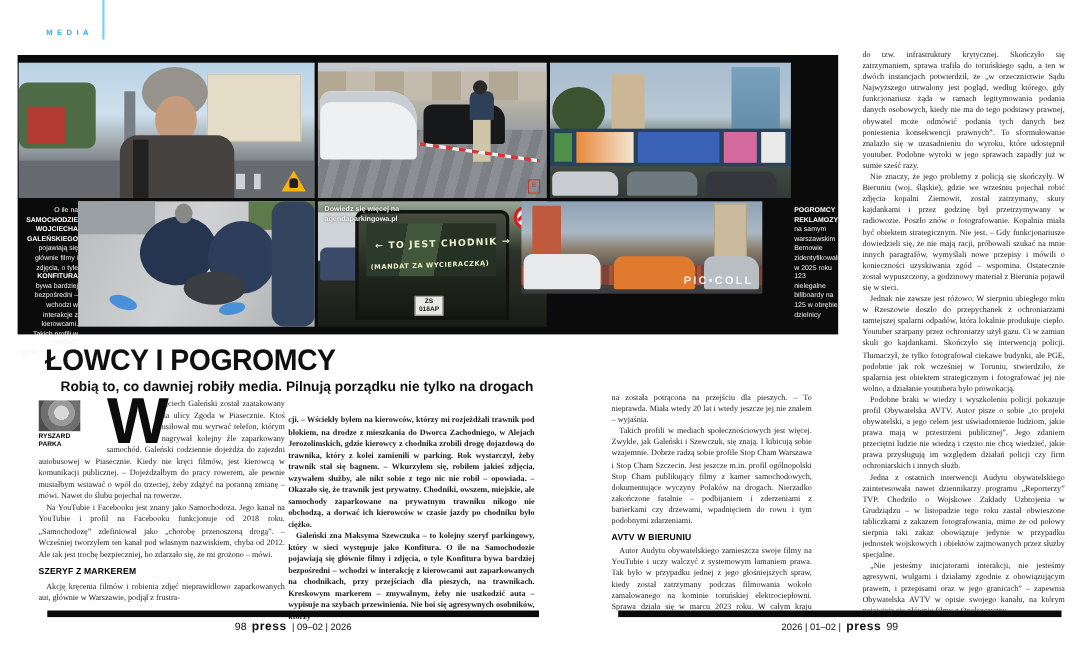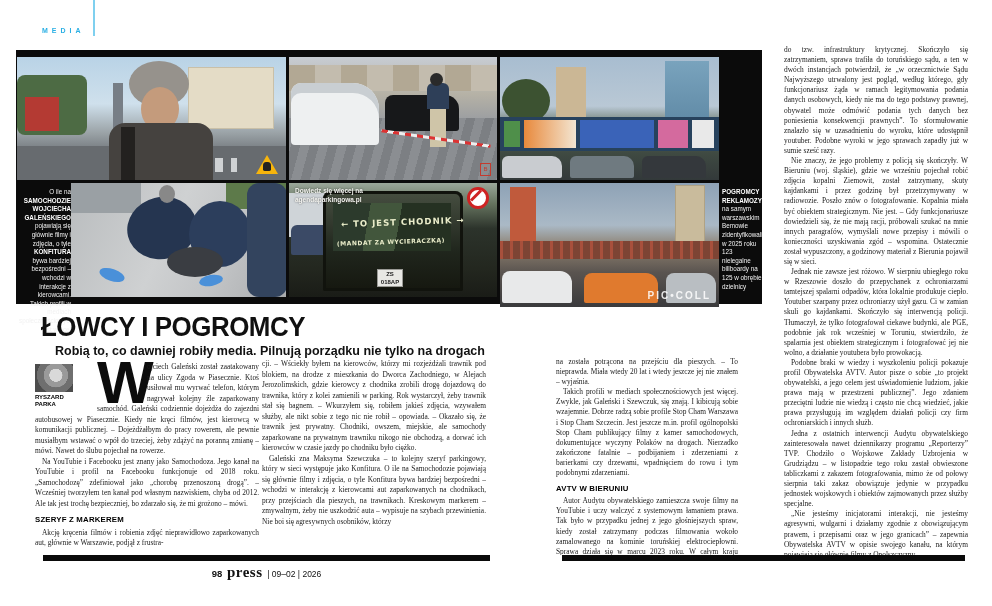--- a/index.html
+++ b/index.html
@@ -13,21 +13,21 @@
   
   .collage{position:absolute;left:16px;top:50px;width:746px;height:254px;background:#0b0b0b;}
   .photo{position:absolute;overflow:hidden;}
   .photo > div{position:absolute;}
 
   .p1{left:1px;top:7px;width:269px;height:123px;background:linear-gradient(#b9d3e6 0%,#cfe0ec 38%,#9aa2a6 62%,#70757a 78%,#5d6165 100%);}
   .p2{left:273px;top:7px;width:208px;height:123px;background:linear-gradient(#c7ccd3 0%,#b6b2a6 30%,#9a9da1 52%,#85888c 70%,#6f7276 100%);}
   .p3{left:484px;top:7px;width:219px;height:123px;background:linear-gradient(#a8bdd0 0%,#b9c8d5 40%,#5d6c5a 58%,#3f4a42 78%,#33393a 100%);}
   .p4{left:55px;top:133px;width:215px;height:114px;background:linear-gradient(115deg,#b9bcbe 0%,#cfd1d2 45%,#c2c4c6 70%,#a9abad 100%);}
   .p5{left:273px;top:133px;width:208px;height:114px;background:linear-gradient(#9aa79a 0%,#66745f 18%,#2c332b 40%,#23271f 75%,#1a1c17 100%);}
-  .p6{left:484px;top:133px;width:219px;height:124px;background:linear-gradient(#8ea2b6 0%,#aab9c6 34%,#8b7e6d 52%,#5a5450 72%,#3a3a3c 100%);}
+  .p6{left:458px;top:133px;width:219px;height:84px;background:linear-gradient(#8ea2b6 0%,#aab9c6 34%,#8b7e6d 52%,#5a5450 72%,#3a3a3c 100%);}
 
   .blob{position:absolute;border-radius:50%;}
 
   
   .collage-caption{position:absolute;color:#f2f2f2;font-size:6.3px;line-height:8.6px;}
   .collage-caption b{color:#ffffff;}
   .cap-left{left:3px;top:138px;width:52px;height:108px;text-align:right;}
   .cap-right{left:706px;top:138px;width:40px;height:108px;text-align:left;}
 
   
@@ -35,39 +35,39 @@
   .deck{position:absolute;left:55px;top:344px;width:620px;font-weight:bold;font-size:12.5px;color:#111;}
 
   
   .col{position:absolute;font-family:"Liberation Serif",serif;font-size:7.4px;color:#1a1a1a;text-align:justify;overflow:hidden;}
   .col p{margin:0;text-indent:7px;}
   .col p:first-of-type{text-indent:0;}
   .col h3{font-family:"Liberation Sans",sans-serif;font-size:7.8px;font-weight:bold;margin:6px 0 2px 0;color:#000;letter-spacing:0.2px;}
   .lcol{line-height:10.5px;}
   .rcol{line-height:10.1px;}
   .col-l1{left:35px;top:362px;width:224px;height:192px;}
-  .col-l2{left:262px;top:359px;width:224px;height:195px;}
+  .col-l2{left:262px;top:377px;width:224px;height:195px;font-weight:bold;}
   .col-r1{left:556px;top:357px;width:182px;height:198px;}
   .col-r2{left:784px;top:45px;width:184px;height:510px;}
 
   
   .author-card{float:left;width:56px;height:46px;margin:2px 6px 2px 0;font-family:"Liberation Sans",sans-serif;}
   .author-photo{width:38px;height:28px;background:
      radial-gradient(circle at 55% 40%, #d9d9d9 0 24%, #9a9a9a 25% 45%, #6f6f6f 46% 70%, #4c4c4c 71% 100%);
      filter:grayscale(1);}
   .author-name{font-size:6px;font-weight:bold;line-height:7px;margin-top:2px;color:#000;}
   .dropcap{float:left;width:46px;height:42px;margin:0 4px 0 0;font-family:"Liberation Sans",sans-serif;font-weight:bold;font-size:60px;line-height:42px;color:#0c0c0c;text-align:center;letter-spacing:-2px;}
 
   
   .rule-bar{position:absolute;top:555px;height:6px;background:#0a0a0a;}
   .bar-left{left:43px;width:447px;}
   .bar-right{left:562px;width:403px;}
   .folio{position:absolute;top:564px;font-size:8.5px;color:#111;white-space:nowrap;}
-  .folio .pg{font-weight:bold;font-size:9.5px;}
-  .folio .brand{font-family:Liberation Serif, serif;font-weight:bold;font-size:15px;letter-spacing:0.5px;}
+  .folio .pg{font-weight:normal;font-size:9.5px;}
+  .folio .brand{font-family:Liberation Sans, sans-serif;font-weight:bold;font-size:11px;letter-spacing:0.5px;}
   .folio-left{left:43px;width:447px;text-align:center;}
   .folio-right{left:562px;width:403px;text-align:center;}
 
   
   .agenda-text{position:absolute;left:6px;top:4px;color:#f4f4f0;font-size:6.5px;font-weight:bold;line-height:8.5px;width:110px;text-shadow:0 0 2px rgba(0,0,0,.6);}
   .handw{position:absolute;color:#e9ecc9;font-family:"DejaVu Sans",sans-serif;font-weight:bold;}
   .hw1{left:52px;top:34px;font-size:8.5px;letter-spacing:1px;transform:rotate(-2deg);}
   .hw2{left:48px;top:55px;font-size:6px;letter-spacing:0.5px;transform:rotate(-2deg);}
   .plate{position:absolute;left:88px;top:86px;width:24px;height:16px;background:#e8e8e4;border:1px solid #9a9a96;font-size:6px;font-weight:bold;color:#222;text-align:center;line-height:8px;}
   .watermark{position:absolute;right:8px;bottom:6px;color:rgba(255,255,255,.85);font-size:10px;font-weight:bold;letter-spacing:2px;}
@@ -205,14 +205,19 @@
     </div>
 
   <div class="rule-bar bar-left"></div>
   <div class="rule-bar bar-right"></div>
 
   <div class="folio folio-left">
     <span class="pg">98</span>&nbsp;
     <span class="brand">press</span>&nbsp;
     <span>| 09–02 | 2026</span>
   </div>
+  <div class="folio folio-right">
+    <span>2026 | 01–02 |</span>&nbsp;
+    <span class="brand">press</span>&nbsp;
+    <span class="pg">99</span>
+  </div>
 
 </div>
 
 </body></html>

